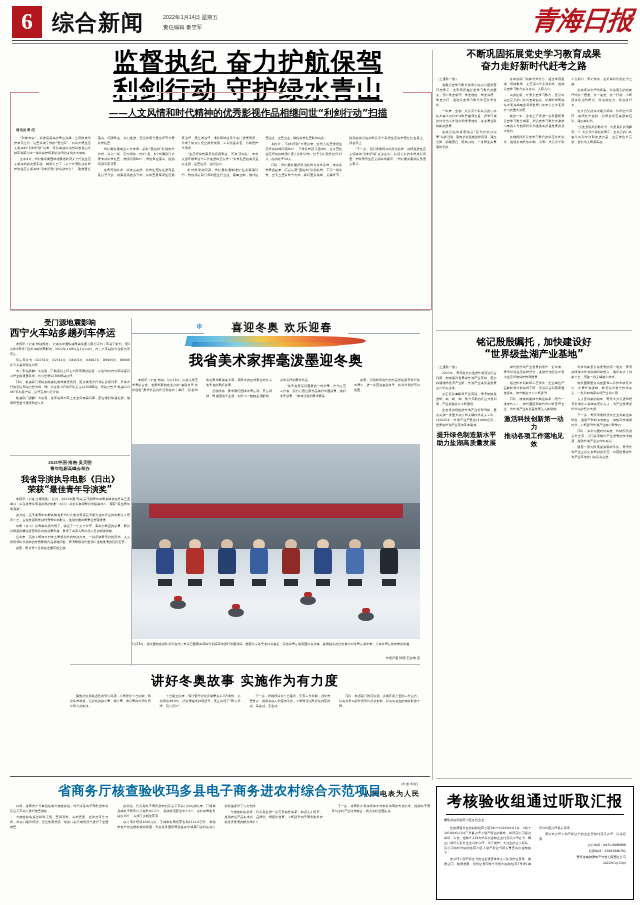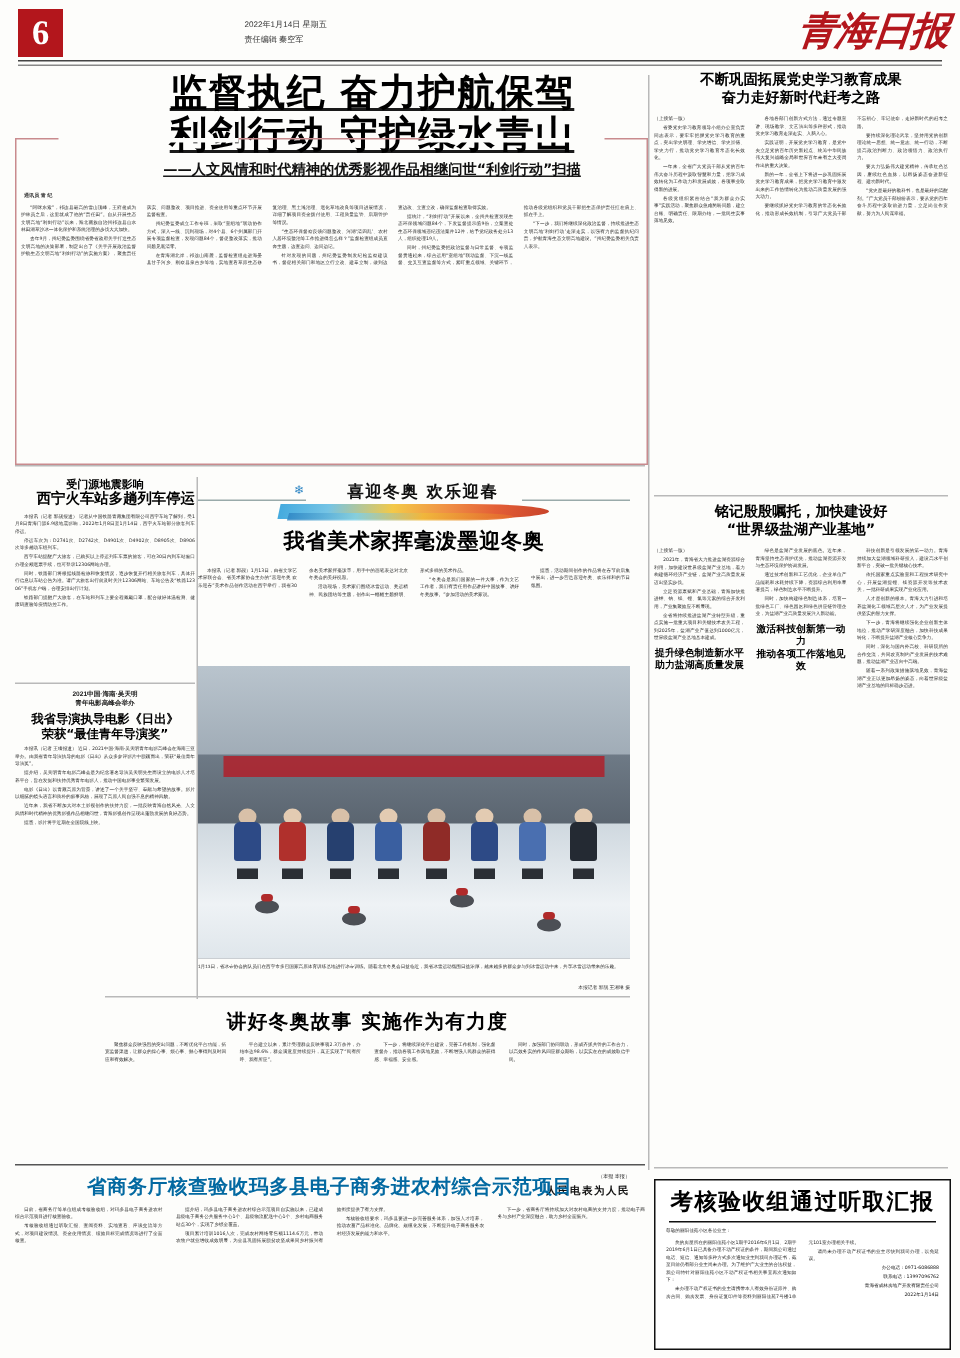--- a/index.html
+++ b/index.html
@@ -37,21 +37,21 @@
   .lead-frame{position:absolute;left:10px;top:92px;width:420px;height:216px;border:1px solid #c98b8e;}
   .lead-frame:before,.lead-frame:after{content:"";position:absolute;top:-1px;height:0;border-top:3px solid #fdfdfb;}
   .lead-frame:before{left:28px;width:120px;}
   .lead-frame:after{right:28px;width:120px;}
   .lead-byline{position:absolute;left:16px;top:128px;font-size:3.4px;font-weight:bold;color:#333;}
   .lead-cols{position:absolute;left:14px;top:136px;width:412px;height:166px;
              column-count:5;column-gap:7px;}
   .colhead{text-align:center;font-family:"DejaVu Sans",sans-serif;font-weight:bold;color:#000;}
   .box-left1{position:absolute;left:10px;top:318px;width:120px;}
   .h-kicker{font-size:7.4px;line-height:1.25;text-align:center;font-weight:bold;}
-  .h-main{font-size:9.6px;line-height:1.2;text-align:right;font-weight:bold;letter-spacing:0;}
+  .h-main{font-size:9.6px;line-height:1.2;text-align:left;font-weight:bold;letter-spacing:0;}
   .h-main-sm{font-size:8.2px;line-height:1.22;text-align:center;font-weight:bold;}
   .kicker-sm{font-size:4.4px;line-height:1.45;text-align:center;color:#222;font-weight:bold;}
 
   
   .mid{position:absolute;left:132px;top:316px;width:288px;height:350px;}
   .olympic-banner{position:relative;width:288px;height:34px;}
   .ob-line{position:absolute;top:17px;height:0;border-top:1px solid #9aa;width:72px;}
   .ob-line.l{left:0;}
   .ob-line.r{right:0;}
   .ob-ribbon{position:absolute;left:54px;top:20px;width:180px;height:10px;
@@ -118,20 +118,21 @@
   .hrule{position:absolute;height:0;border-top:1px solid #b9b9b9;}
   .hrule-dark{position:absolute;height:0;border-top:1.2px solid #555;}
 </style>
 </head>
 <body>
 
 <div class="page">
 
   <div class="masthead">
     <div class="pagenum">6</div>
+    <div class="section-title">综合新闻</div>
     <div class="dateblk">
       <span>2022年1月14日  星期五</span>
       <span>责任编辑  秦空军</span>
     </div>
     <div class="brand">
       <div class="brand-text">青海日报</div>
     </div>
     <div class="mast-rule"></div>
     <div class="mast-rule2"></div>
   </div>

